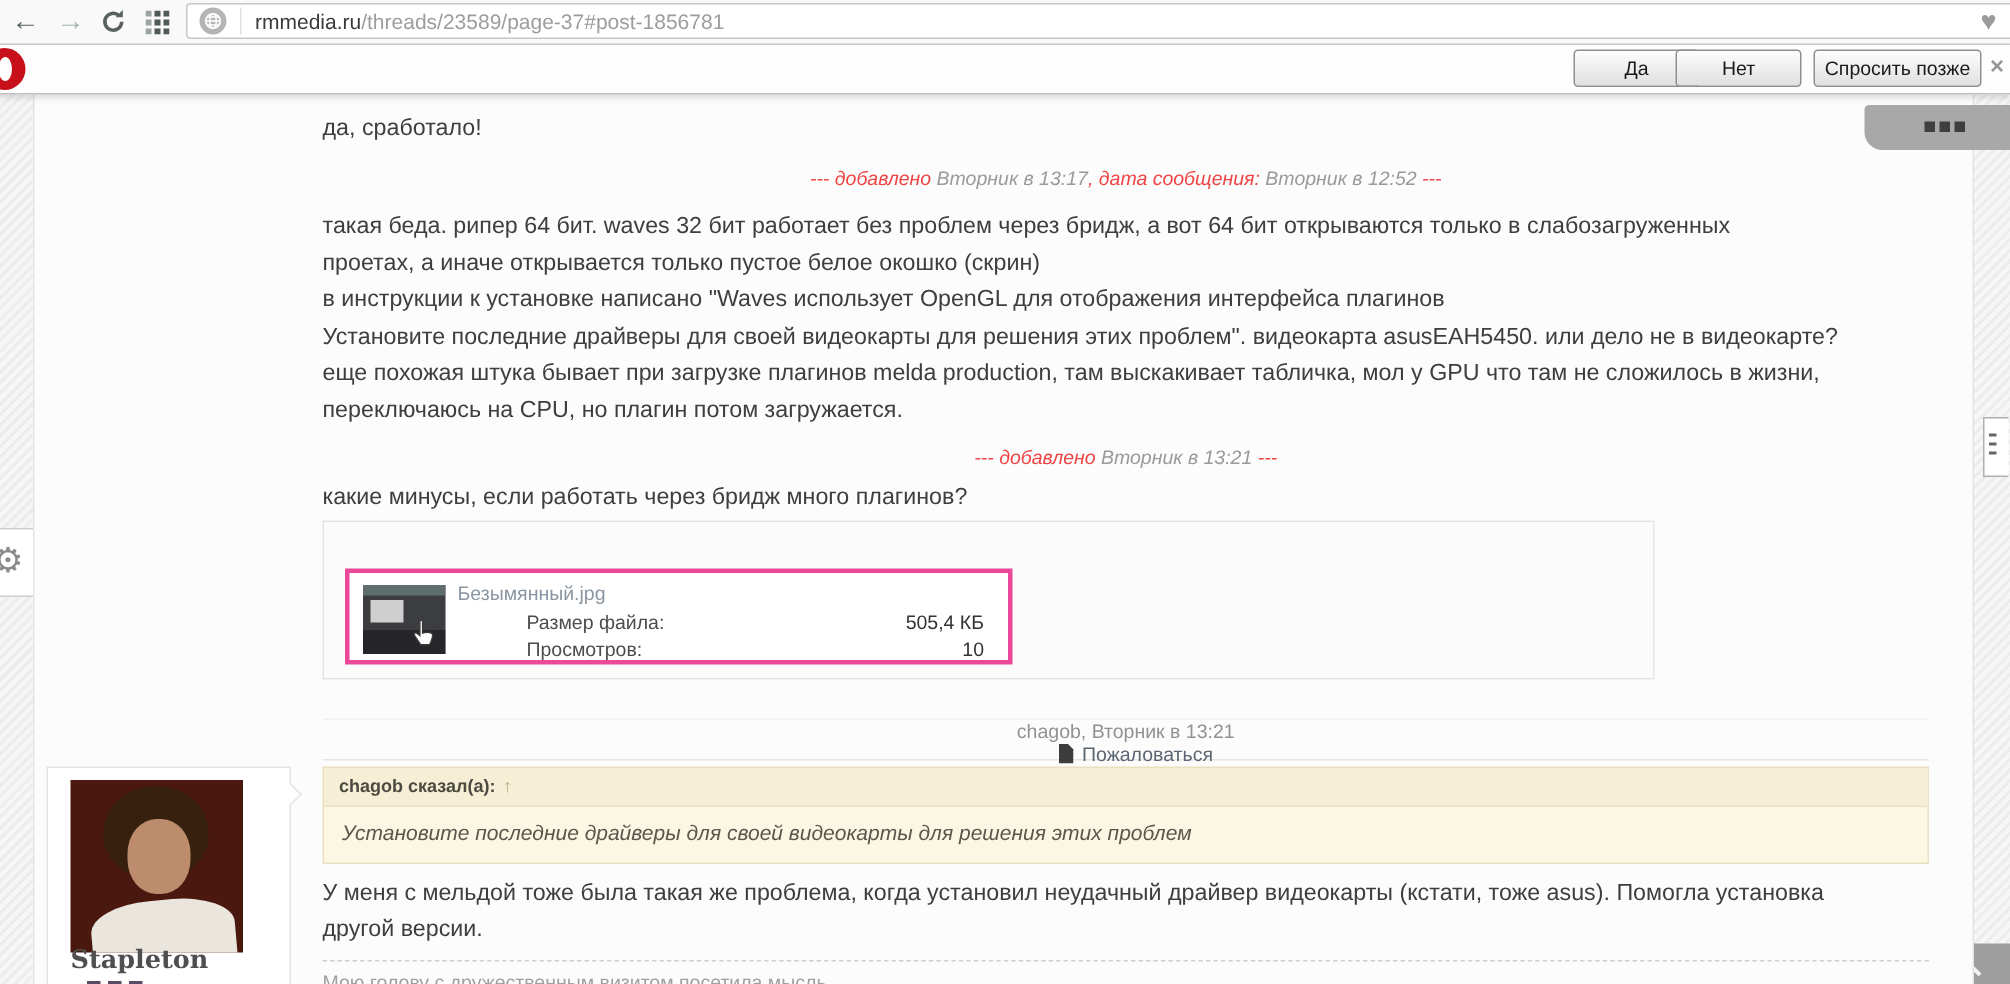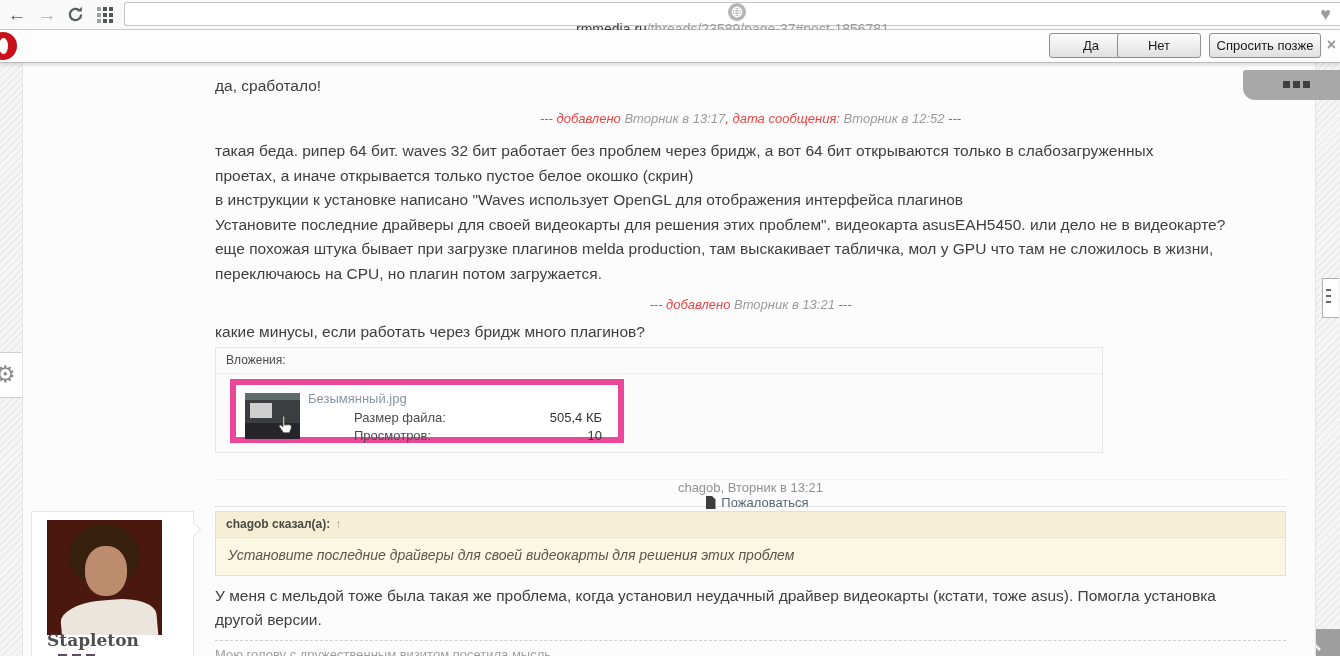--- a/index.html
+++ b/index.html
@@ -9,21 +9,21 @@
   }
   
   .toolbar{position:absolute;left:0;right:0;top:0;height:29px;background:#f9f9f9;border-bottom:1px solid #cdcdcd;}
   .tool-icon{position:absolute;top:2px;width:26px;height:25px;display:flex;align-items:center;justify-content:center;
     font-size:19px;font-weight:bold;color:#57625f;cursor:default;}
   .ti-back{left:4px;}
   .ti-fwd{left:34px;color:#a3b4ae;}
   .ti-reload{left:62px;}
   .ti-grid{left:92px;}
   .urlbar{position:absolute;left:124px;top:2px;right:0;height:24px;box-sizing:border-box;background:#fff;
-    border:1px solid #c6c6c6;border-right:none;border-radius:3px 0 0 3px;display:flex;align-items:center;flex-direction:column;}
+    border:1px solid #c6c6c6;border-right:none;border-radius:3px 0 0 3px;display:flex;align-items:center;}
   .site-badge{width:18px;height:18px;border-radius:50%;background:#b5b5b5;margin-left:8px;display:flex;align-items:center;justify-content:center;flex:0 0 auto;}
   .url-sep{width:1px;height:18px;background:#e0e0e0;margin:0 9px;}
   .url-text{font-size:14px;color:#9d9d9d;white-space:nowrap;}
   .url-host{color:#3a3a3a;}
   .heart{position:absolute;right:9px;top:1px;font-size:18px;color:#9c9c9c;}
   
   .notifbar{position:absolute;left:0;right:0;top:30px;height:32px;background:#fdfdfd;
     border-bottom:1px solid #bdbdbd;box-shadow:0 2px 4px rgba(0,0,0,.13);z-index:6;}
   .opera-logo{position:absolute;left:-11px;top:2px;width:28px;height:28px;border-radius:50%;background:#c8101b;}
   .opera-logo::after{content:"";position:absolute;left:10px;top:6px;width:9px;height:16px;border-radius:50%;background:#fdfdfd;}
@@ -77,21 +77,21 @@
   .msg2{top:448px;}
   .intro{position:absolute;left:0;top:2px;}
   .sep{position:absolute;left:0;width:100%;text-align:center;font-size:13px;font-style:italic;}
   .sep1{top:36px;} .sep2{top:222px;}
   .sep-b{font-weight:normal;color:#ef4444;}
   .sep-d{color:#9a9a9a;}
   .post-body{position:absolute;left:0;top:64px;white-space:pre-line;line-height:24.5px;}
   .question{position:absolute;left:0;top:248px;}
   .attachments{position:absolute;left:0;top:272px;width:888px;height:106px;background:#fbfbfb;border:1px solid #e5e5e5;box-sizing:border-box;}
   .attach-header{height:25px;line-height:25px;padding-left:10px;font-size:12px;color:#4c4c4c;border-bottom:1px solid #eee;}
-  .attach-card{position:absolute;left:14px;top:31px;width:394px;height:64px;background:#fff;border:6px solid #ec4899;box-sizing:border-box;}
+  .attach-card{position:absolute;left:14px;top:31px;width:445px;height:64px;background:#fff;border:3px solid #ec4899;box-sizing:border-box;}
   .thumb{position:absolute;left:9px;top:8px;width:55px;height:46px;background:#3b3d40;overflow:hidden;}
   .thumb .t1{position:absolute;left:0;top:0;width:55px;height:7px;background:#5e6e6d;}
   .thumb .t2{position:absolute;left:5px;top:10px;width:22px;height:15px;background:#cfcfcf;}
   .thumb .t3{position:absolute;left:0;top:30px;width:55px;height:16px;background:#26262a;}
   .thumb svg{position:absolute;left:32px;top:22px;}
   .file-name{position:absolute;left:72px;top:6px;font-size:13px;color:#8a96a2;}
   .file-row{position:absolute;left:72px;right:16px;display:flex;font-size:13px;color:#4c4c4c;margin-left:46px;}
   .fr1{top:25px;} .fr2{top:43px;}
   .file-row .fval{margin-left:auto;color:#333;}
   .post-footer{position:absolute;left:0;right:0;top:404px;height:26px;border-top:1px solid #f1f1f1;border-bottom:1px solid #e6e6e6;
@@ -198,21 +198,20 @@
 в инструкции к установке написано "Waves использует OpenGL для отображения интерфейса плагинов
 Установите последние драйверы для своей видеокарты для решения этих проблем". видеокарта asusEAH5450. или дело не в видеокарте?
 еще похожая штука бывает при загрузке плагинов melda production, там выскакивает табличка, мол у GPU что там не сложилось в жизни,
 переключаюсь на CPU, но плагин потом загружается.</div>
       <div class="sep sep2">
         <span class="sep-b">--- добавлено </span><span class="sep-d">Вторник в 13:21</span><span class="sep-b"> ---</span>
       </div>
       <div class="question">какие минусы, если работать через бридж много плагинов?</div>
 
       <div class="attachments">
-        <div class="attach-header">Вложения:</div>
         <div class="attach-card">
           <div class="thumb">
             <div class="t1"></div>
             <div class="t2"></div>
             <div class="t3"></div>
             <svg width="18" height="20" viewBox="0 0 14 16">
               <path d="M5 1c.6 0 1 .4 1 1v6l1.2-.2c2.6-.5 4.2.4 4.2 1.3 0 2-1 3.2-1.6 5.2H5C4 12.8 2.6 10.8 1.6 9.3c-.6-.9.5-1.8 1.3-1.2L4.5 9.3V2c0-.6.4-1 .5-1z" fill="#fff" stroke="#3a3a3a" stroke-width=".8"></path>
             </svg>
           </div>
           <div class="file-name">Безымянный.jpg</div>

